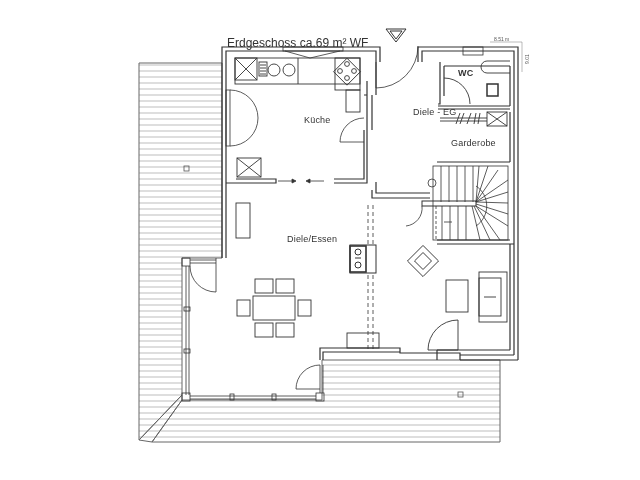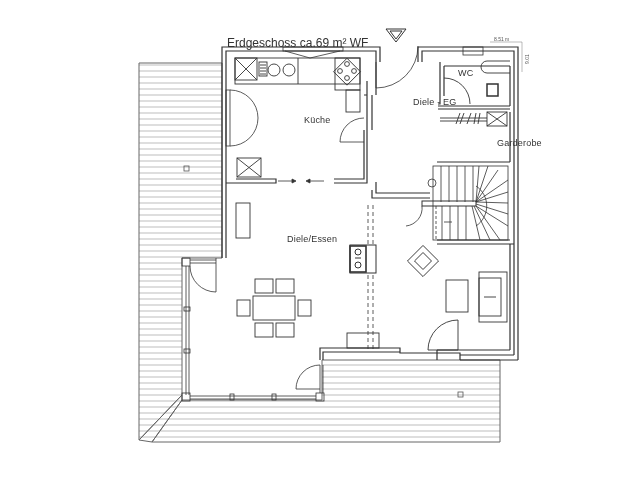--- a/index.html
+++ b/index.html
@@ -244,16 +244,16 @@
     <line x1="490" y1="42" x2="522" y2="42"></line>
     <line x1="522" y1="42" x2="522" y2="72"></line>
   </g>
 </svg>
 
 <div class="lbl title" style="left:227px;top:36px;">Erdgeschoss ca.69 m² WF</div>
 <div class="lbl dim" style="left:494px;top:36px;">8.51 m</div>
 <div class="lbl dimv" style="left:524px;top:64px;">9.01</div>
 
 <div class="lbl room" style="left:304px;top:115px;">Küche</div>
-<div class="lbl room" style="left:390px;top:97px;padding-left:23px;">Diele - EG</div>
-<div class="lbl room" style="left:458px;top:68px;">WC</div>
-<div class="lbl room" style="left:451px;top:138px;margin-left:46px;">Garderobe</div>
+<div class="lbl room" style="left:390px;top:107px;padding-left:23px;">Diele - EG</div>
+<div class="lbl room" style="left:458px;top:68px;font-weight:bold;">WC</div>
+<div class="lbl room" style="left:451px;top:138px;">Garderobe</div>
 <div class="lbl room" style="left:287px;top:234px;">Diele/Essen</div>
 
 </body></html>

